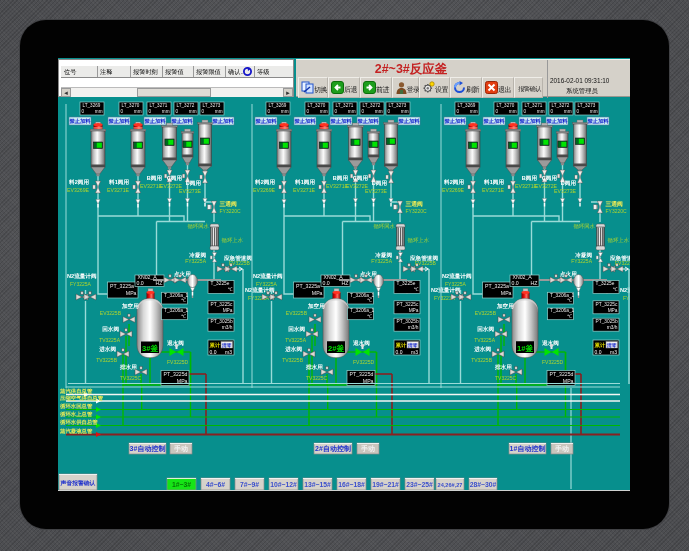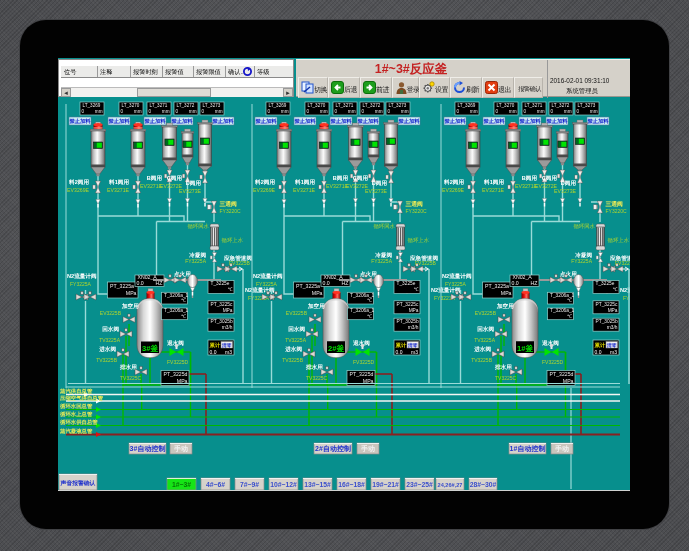--- a/index.html
+++ b/index.html
@@ -55,21 +55,21 @@
         <div class="hsep" style="left:164px"></div>
         <div class="hsep" style="left:193px"></div>
     </div>
     <div id="hscroll">
       <div class="harr" style="left:0">◄</div>
       <div id="hthumb"></div>
       <div class="harr" style="right:0">►</div>
     </div>
   </div>
   <div id="tb">
-    <div id="title">1#~3#反应釜</div>
+    <div id="title">2#~3#反应釜</div>
     <div class="tbtn" style="left:2px;width:30px">
       <svg class="ic" viewBox="0 0 13 13">
           <rect x="1" y="1" width="7" height="9" fill="#eaf2ff" stroke="#2255cc" stroke-width="1"></rect>
           <rect x="5" y="3" width="7" height="9" fill="#cfe0ff" stroke="#2255cc" stroke-width="1"></rect>
           <path d="M3 11 L9 6" stroke="#1133aa" stroke-width="1.5" fill="none"></path>
         </svg>
       <span class="tx">切换</span>
       </div>
     <div class="tbtn" style="left:32px;width:32px">
       <svg class="ic" viewBox="0 0 13 13">

